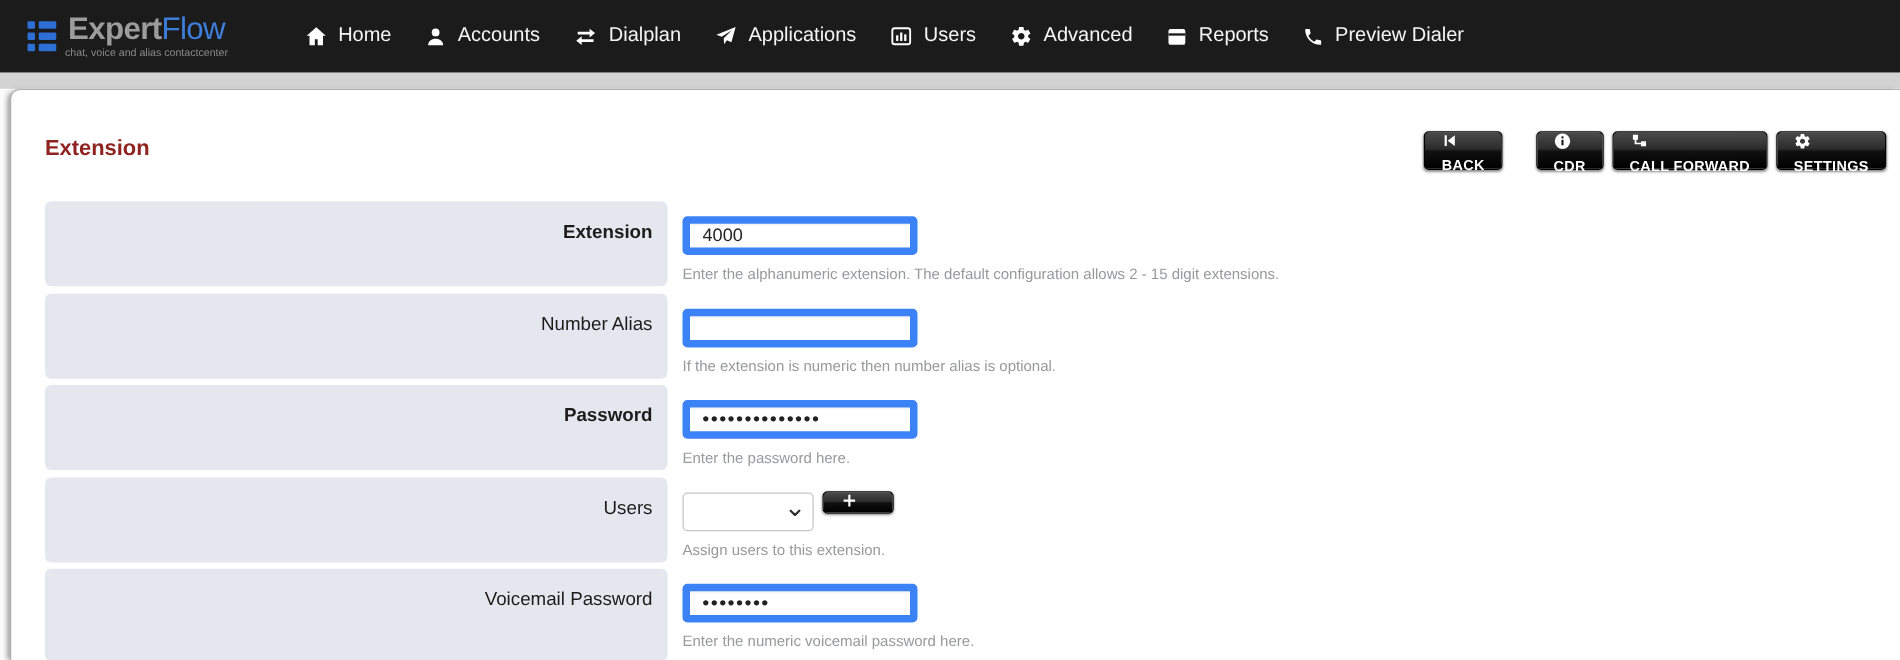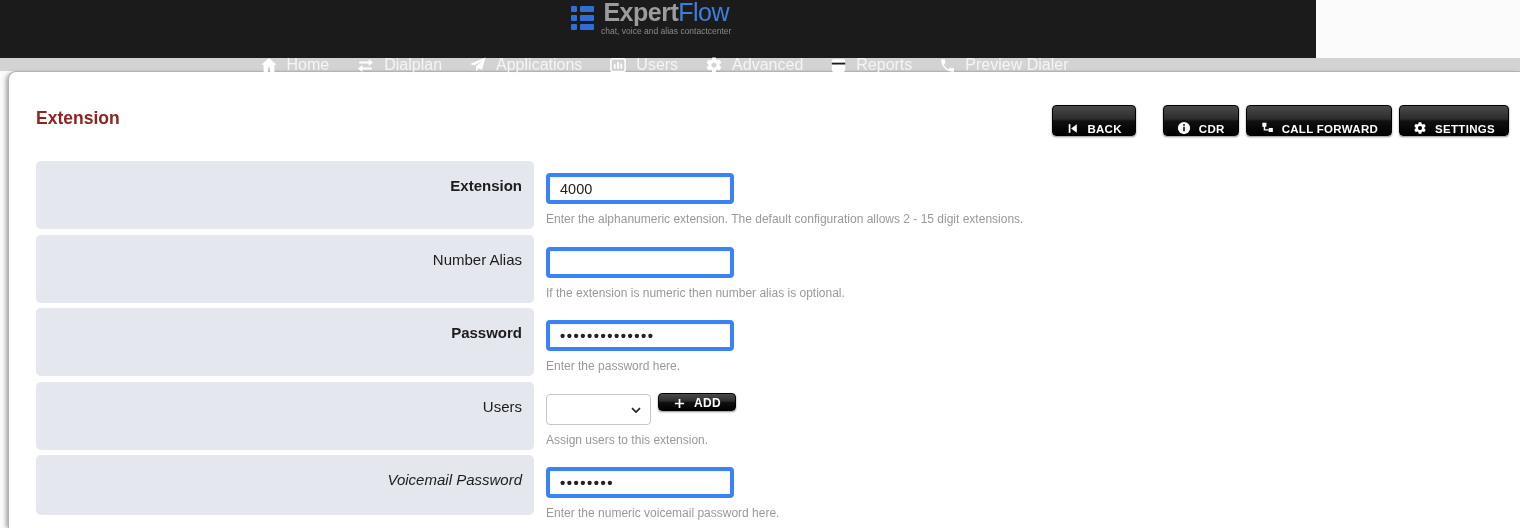--- a/index.html
+++ b/index.html
@@ -4,22 +4,22 @@
 <style>
   * { box-sizing: border-box; }
   html,body { margin:0; padding:0; }
   body {
     width:1520px; height:528px; overflow:hidden; position:relative;
     background:#fbfbfb; font-family:"Liberation Sans", sans-serif;
   }
 
   
   .navbar {
-    position:absolute; top:0; left:0; width:1316px; height:58px;
-    background:#1b1b1b; display:flex; align-items:center; z-index:5;flex-direction:column;
+    position:absolute; top:0; left:0; width:1520px; height:58px;
+    background:#1b1b1b; display:flex; align-items:center; z-index:5;
   }
   .logo { display:flex; align-items:center; margin-left:22px; width:196px; cursor:pointer; }
   .logo-icon { display:flex; flex-direction:column; gap:3px; margin-right:7px; }
   .logo-icon .lrow { display:flex; gap:3px; }
   .logo-icon .ld { width:6px; height:6px; background:#2e6fd6; border-radius:1px; }
   .logo-icon .lb { width:14px; height:6px; background:#2e6fd6; border-radius:1px; }
   .logo-text { display:flex; flex-direction:column; align-items:center; }
   .brand-line { font-size:25px; line-height:25px; letter-spacing:-0.5px; white-space:nowrap; }
   .brand-primary { color:#9c9c9c; font-weight:bold; }
   .brand-secondary { color:#3e7edb; font-weight:normal; }
@@ -46,41 +46,41 @@
     box-shadow:-3px 1px 4px -1px rgba(0,0,0,0.35);
   }
   .page-title {
     position:absolute; left:27px; top:36px;
     font-size:17.5px; font-weight:bold; color:#8e2320;
   }
 
   
   .toolbar { position:absolute; top:33px; right:11px; display:flex; align-items:center; }
   .btn {
-    height:31px; display:flex; align-items:flex-end; gap:8px;
+    height:31px; display:flex; align-items:flex-start; gap:8px;
     padding:0 13px; border:1px solid #000; border-radius:4px;
     background:linear-gradient(#4a4a4a, #2c2c2c 45%, #101010 52%, #000);
     color:#fff; font-weight:bold; font-size:11.5px; letter-spacing:0.3px;
-    cursor:pointer; box-shadow:0 1px 2px rgba(0,0,0,0.45); white-space:nowrap;
+    cursor:pointer; box-shadow:0 1px 2px rgba(0,0,0,0.45); white-space:nowrap;flex-direction:column;
   }
   .btn + .btn { margin-left:7px; }
   .btn-back { margin-right:20px; }
   .btn svg { display:block; }
 
   
   .form-row { position:absolute; left:27px; width:1478px; }
   .row-label {
     width:498px; height:68px; background:#e4e7ee; border-radius:5px;
     text-align:right; padding:16px 12px 0 0; font-size:15px; color:#1c1c1c;
   }
   .row-label.bold { font-weight:bold; }
-  .row-label.tall { height:60px;font-style:italic; }
+  .row-label.tall { height:74px; }
   .row-field { position:absolute; left:510px; top:12px; }
   .text-input {
-    width:188px; height:31px; border:4px solid #3b82f6; border-radius:4px;
+    width:188px; height:31px; border:6px solid #3b82f6; border-radius:4px;
     padding:0 10px; font-size:14.5px; color:#222; outline:none;
     font-family:"Liberation Sans", sans-serif;
     box-shadow:inset 0 1px 2px rgba(0,0,0,0.07);
   }
   .pw { font-weight:bold; letter-spacing:1.5px; font-size:15px; }
   .help { margin-top:8px; font-size:12px; color:#98999b; white-space:nowrap; }
 
   .field-inline { display:flex; align-items:flex-start; }
   .select-box {
     position:relative; width:105px; height:31px; background:#fff;
@@ -117,20 +117,29 @@
   </div>
 
   <div class="nav-items">
     <div class="nav-item">
       <span>
           <svg width="18" height="18" viewBox="0 0 24 24" fill="#fff">
             <path d="M12 2.5 1.8 11.5h3v10h5.7v-6.3h3v6.3h5.7v-10h3z"></path>
           </svg>
         </span>
       <span>Home</span>
+    </div>
+    <div class="nav-item">
+      <span>
+          <svg width="17" height="17" viewBox="0 0 24 24" fill="#fff">
+            <circle cx="12" cy="7" r="4.4"></circle>
+            <path d="M3.5 21.5c0-4.8 3.8-7.5 8.5-7.5s8.5 2.7 8.5 7.5z"></path>
+          </svg>
+        </span>
+      <span>Accounts</span>
     </div>
     <div class="nav-item">
       <span>
           <svg width="19" height="19" viewBox="0 0 24 24" fill="#fff">
             <path d="M4 6.8h12V3.8l5.5 4.4-5.5 4.4V9.6H4z"></path>
             <path d="M20 17.2H8v3l-5.5-4.4L8 11.4v3H20z"></path>
           </svg>
         </span>
       <span>Dialplan</span>
     </div>

